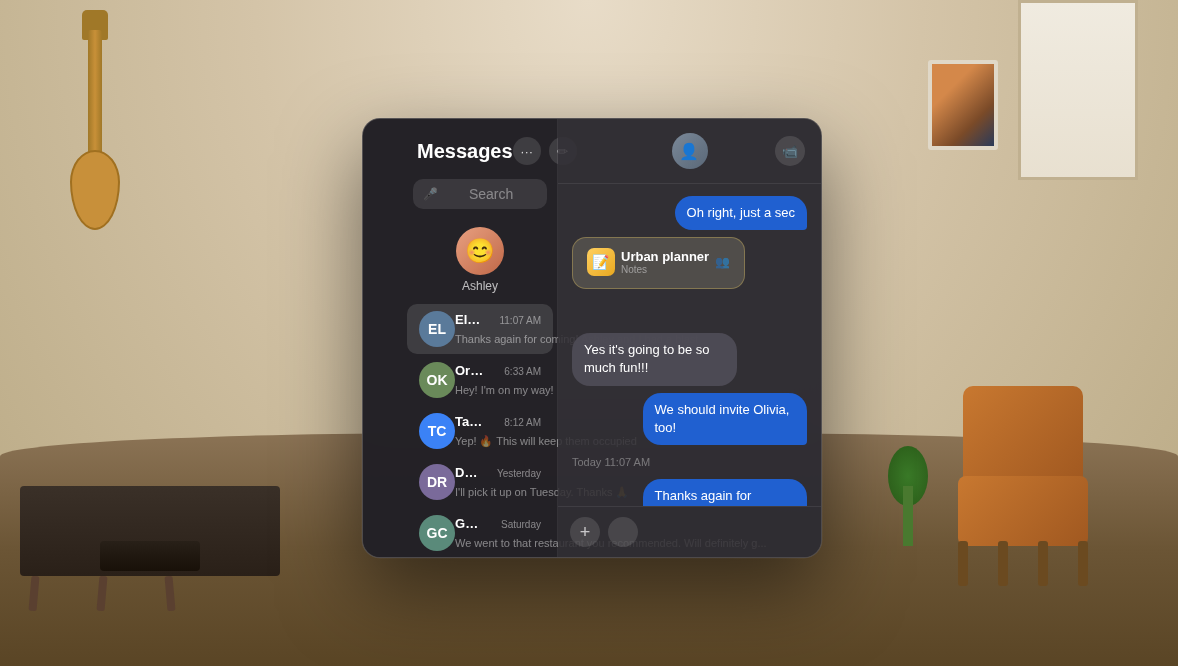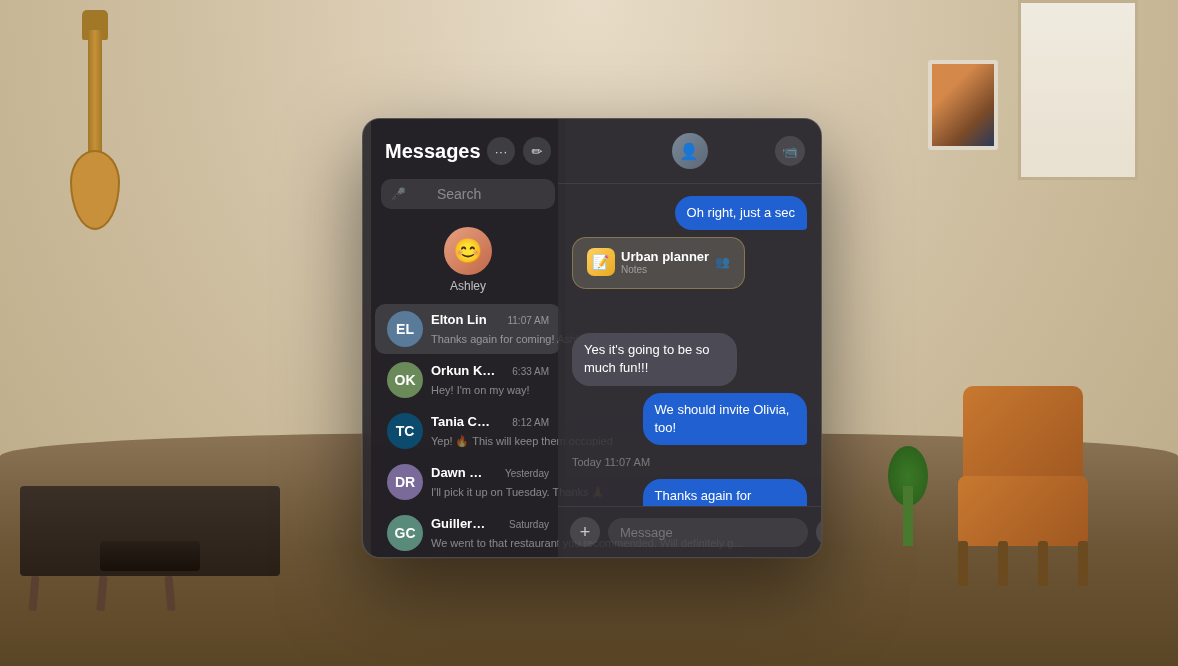--- a/index.html
+++ b/index.html
@@ -217,25 +217,26 @@
       overflow: hidden;
       backdrop-filter: blur(20px);
       border: 1px solid rgba(255,255,255,0.15);
       box-shadow: 0 30px 80px rgba(0,0,0,0.5), 0 0 0 0.5px rgba(255,255,255,0.1);
     }
 
     
     .sidebar {
       position: absolute;
       top: 0;
-      left: 8px;
+      left: 0;
       width: 195px;
       height: 100%;
       background: rgba(35, 33, 38, 0.95);
       border-right: 1px solid rgba(255,255,255,0.08);
+      padding-left: 40px;
     }
 
     .sidebar-header {
       padding: 18px 14px 10px;
       display: flex;
       align-items: center;
       justify-content: space-between;
     }
 
     .sidebar-title {
@@ -317,21 +318,20 @@
 
     
     .conversation-list {
       padding: 0 0;
     }
 
     .conv-item {
       padding: 7px 12px;
       display: flex;
       align-items: flex-end;
-      gap: 8px;
       cursor: pointer;
       border-radius: 10px;
       margin: 1px 4px;
     }
 
     .conv-item.active {
       background: rgba(255,255,255,0.12);
     }
 
     .conv-avatar {
@@ -697,21 +697,21 @@
         <div class="conv-info">
           <div class="conv-top">
             <span class="conv-name">Orkun Kucukse...</span>
             <span class="conv-time">6:33 AM</span>
           </div>
           <span class="conv-preview">Hey! I'm on my way!</span>
         </div>
       </div>
 
       <div class="conv-item">
-        <div class="conv-avatar" style="background: #0c4a6e">TC</div>
+        <div class="conv-avatar" style="background: #3b82f6">TC</div>
         <div class="conv-info">
           <div class="conv-top">
             <span class="conv-name">Tania Castillo</span>
             <span class="conv-time">8:12 AM</span>
           </div>
           <span class="conv-preview">Yep! 🔥 This will keep them occupied</span>
         </div>
       </div>
 
       <div class="conv-item">
@@ -792,21 +792,20 @@
           <span>Thanks again for coming! Ashley and I had a blast</span>
         </div>
       </div>
 
     </div>
 
     <div class="chat-input-area">
       <div class="add-btn">
         <span>+</span>
       </div>
-      <input class="msg-input" type="text" placeholder="Message" style="">
       <div class="audio-btn">
         
       </div>
     </div>
 
   </div>
 
 </div>
 
 </body></html>

